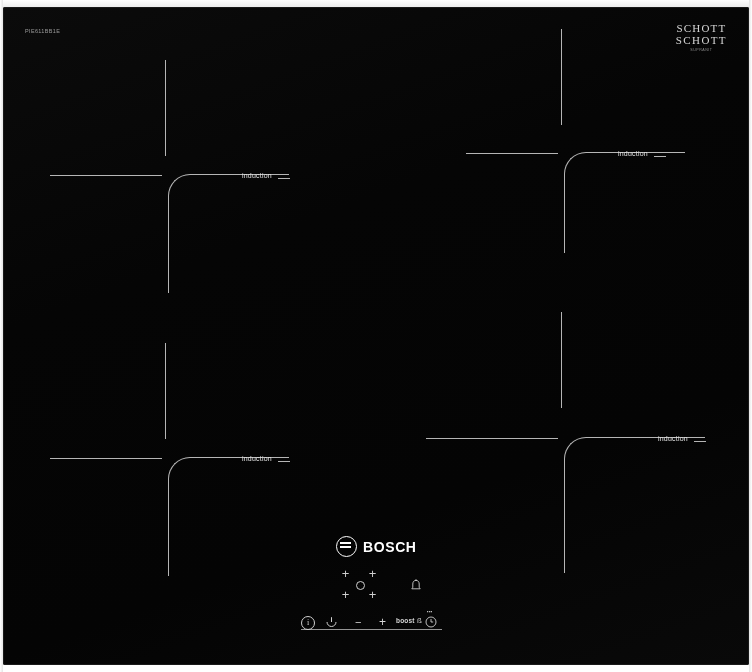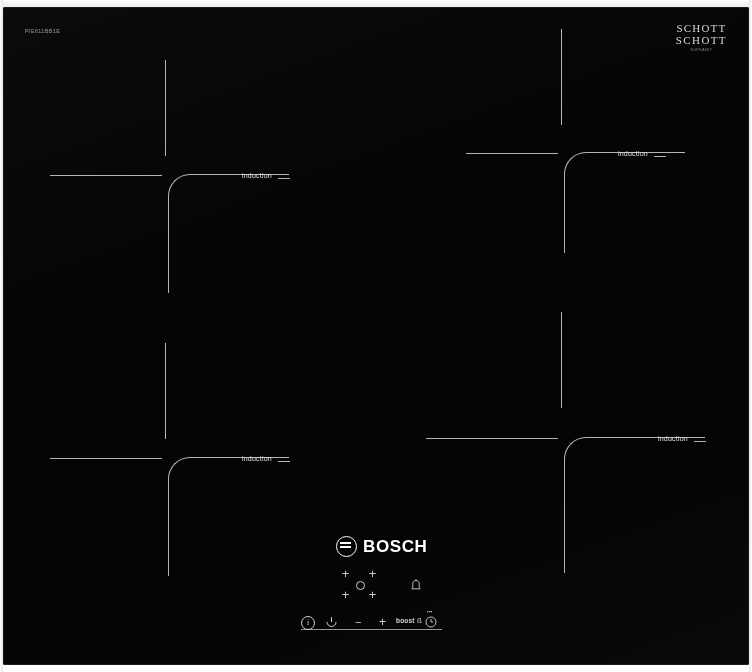--- a/index.html
+++ b/index.html
@@ -172,21 +172,21 @@
     content: "";
     position: absolute;
     left: 2.6px;
     top: 9.4px;
     width: 11.5px;
     height: 1.7px;
     background: #ffffff;
   }
   .brand-name {
     font-family: "Liberation Sans", sans-serif;
-    font-size: 17px;
+    font-size: 14px;
     font-weight: bold;
     color: #ffffff;
     letter-spacing: 0.6px;
     line-height: 1;
   }
 
   
   .control-panel {
     position: absolute;
     left: 296px;

